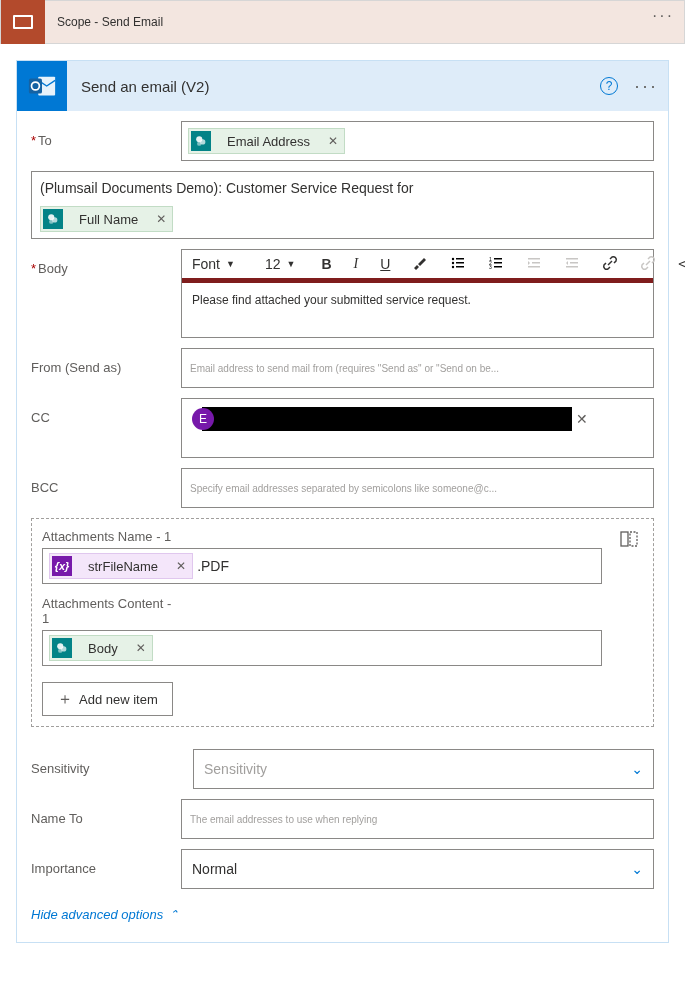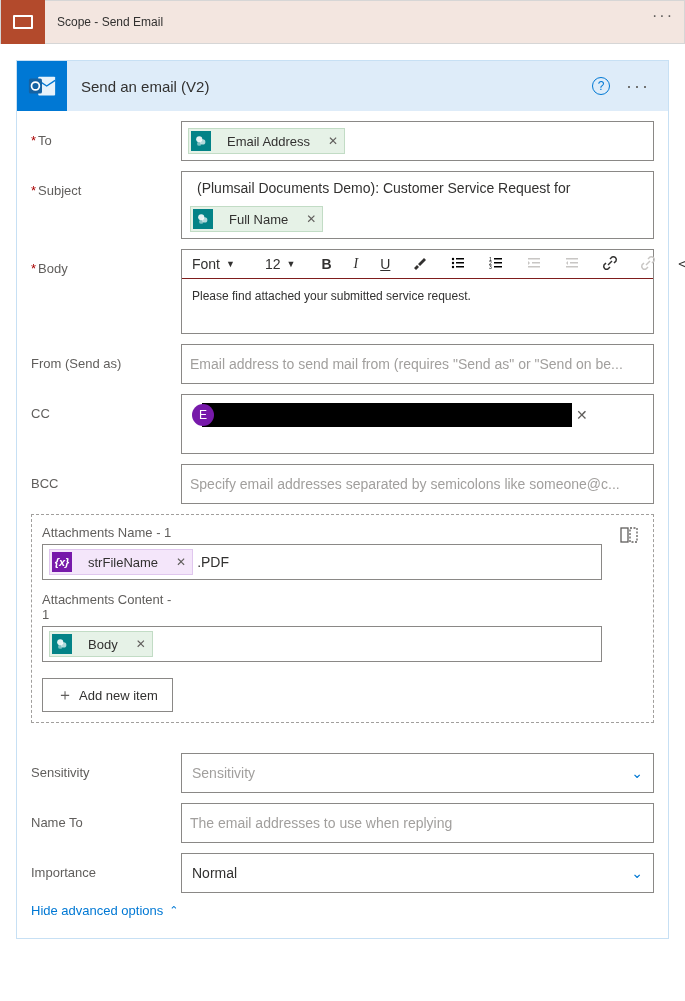--- a/index.html
+++ b/index.html
@@ -55,21 +55,21 @@
   .action-card {
     border: 1px solid #c7e0f4;
   }
 
   .action-header {
     height: 50px;
     background: #deecf9;
     display: flex;
     align-items: center;
     position: relative;
-    padding-right: 8px;
+    padding-right: 0;
   }
   .outlook-icon {
     width: 50px; height: 50px;
     background: #0078d4;
     display: flex; align-items: center; justify-content: center;
     position: relative;
   }
   .outlook-svg { width: 30px; height: 30px; }
   .action-title {
     padding-left: 14px;
@@ -123,32 +123,31 @@
     flex-wrap: wrap;
     align-items: center;
     gap: 4px;
     font-size: 13px;
     color: #605e5c;
     background: #fff;
   }
   .input-box.small-pad { padding: 6px 8px; }
   .input-box .placeholder {
     color: #a19f9d;
-    font-size: 14px;
+    font-size: 10px;
     white-space: nowrap;
     overflow: hidden;
     text-overflow: ellipsis;
     width: 100%;
   }
   .input-box .static-text {
     color: #605e5c;
     font-size: 14px;
     padding: 2px 0;
     width: 100%;
-    margin-left: 7px;
   }
 
   
   .token {
     display: inline-flex;
     align-items: center;
     border: 1px solid #c2dcc5;
     background: #e6f2e7;
     padding: 2px 4px 2px 2px;
     height: 26px;
@@ -180,21 +179,21 @@
     cursor: pointer;
   }
 
   
   .rte-wrap {
     border: 1px solid #8a8886;
   }
   .rte-toolbar {
     display: flex;
     align-items: center;
-    border-bottom: 1px solid #7f1d1d;
+    border-bottom: 5px solid #7f1d1d;
     padding: 4px 6px;
     gap: 22px;
     font-size: 14px;
   }
   .rte-toolbar .sel {
     display: flex; align-items: center;
     padding: 2px 4px;
     cursor: pointer;
   }
   .rte-toolbar .sel .caret {
@@ -304,25 +303,26 @@
   .select-box .chev {
     position: absolute; right: 10px; top: 50%;
     transform: translateY(-50%);
     color: #0078d4;
     font-size: 14px;
   }
 
   .hide-adv {
     color: #0078d4;
     font-size: 13px;
-    margin-top: 0;
+    margin-top: 8px;
     cursor: pointer;
     display: inline-flex;
     align-items: center;
     gap: 6px;
+    font-style: italic;
   }
   .hide-adv .chev { font-size: 11px; }
 
   .add-action {
     text-align: center;
     margin-top: 60px;
     color: #0078d4;
     font-size: 14px;
     cursor: pointer;
     display: flex;
@@ -382,21 +382,20 @@
               </span>
               <span>Email Address</span>
               <span class="x">✕</span>
             </span>
           </div>
         </div>
       </div>
 
       
       <div class="field-row">
-        <div class="field-label"><span class="req">*</span><span>Subject</span></div>
         <div class="field-control">
           <div class="input-box" style="flex-direction: column; align-items: flex-start; padding:6px 8px;">
             <div class="static-text" style="color:#323130; margin-bottom:4px;">(Plumsail Documents Demo): Customer Service Request for</div>
             <span class="token">
               <span class="token-icon sharepoint">
                 <svg width="14" height="14" viewBox="0 0 16 16">
                     <circle cx="6" cy="6" r="3.5" fill="#fff" opacity="0.9"></circle>
                     <circle cx="10" cy="9" r="3" fill="#fff" opacity="0.7"></circle>
                     <circle cx="6" cy="11" r="2.5" fill="#fff" opacity="0.5"></circle>
                   </svg>
@@ -554,21 +553,21 @@
           </span>
         </div>
 
         <div class="add-item-btn">
           <span class="plus-icon">＋</span>
           <span>Add new item</span>
         </div>
       </div>
 
       
-      <div class="field-row" style="margin-top:30px;">
+      <div class="field-row" style="margin-top:22px;gap:12px;">
         <div class="field-label">Sensitivity</div>
         <div class="field-control">
           <div class="select-box">
             <span class="ph">Sensitivity</span>
             <span class="chev">⌄</span>
           </div>
         </div>
       </div>
 
       

